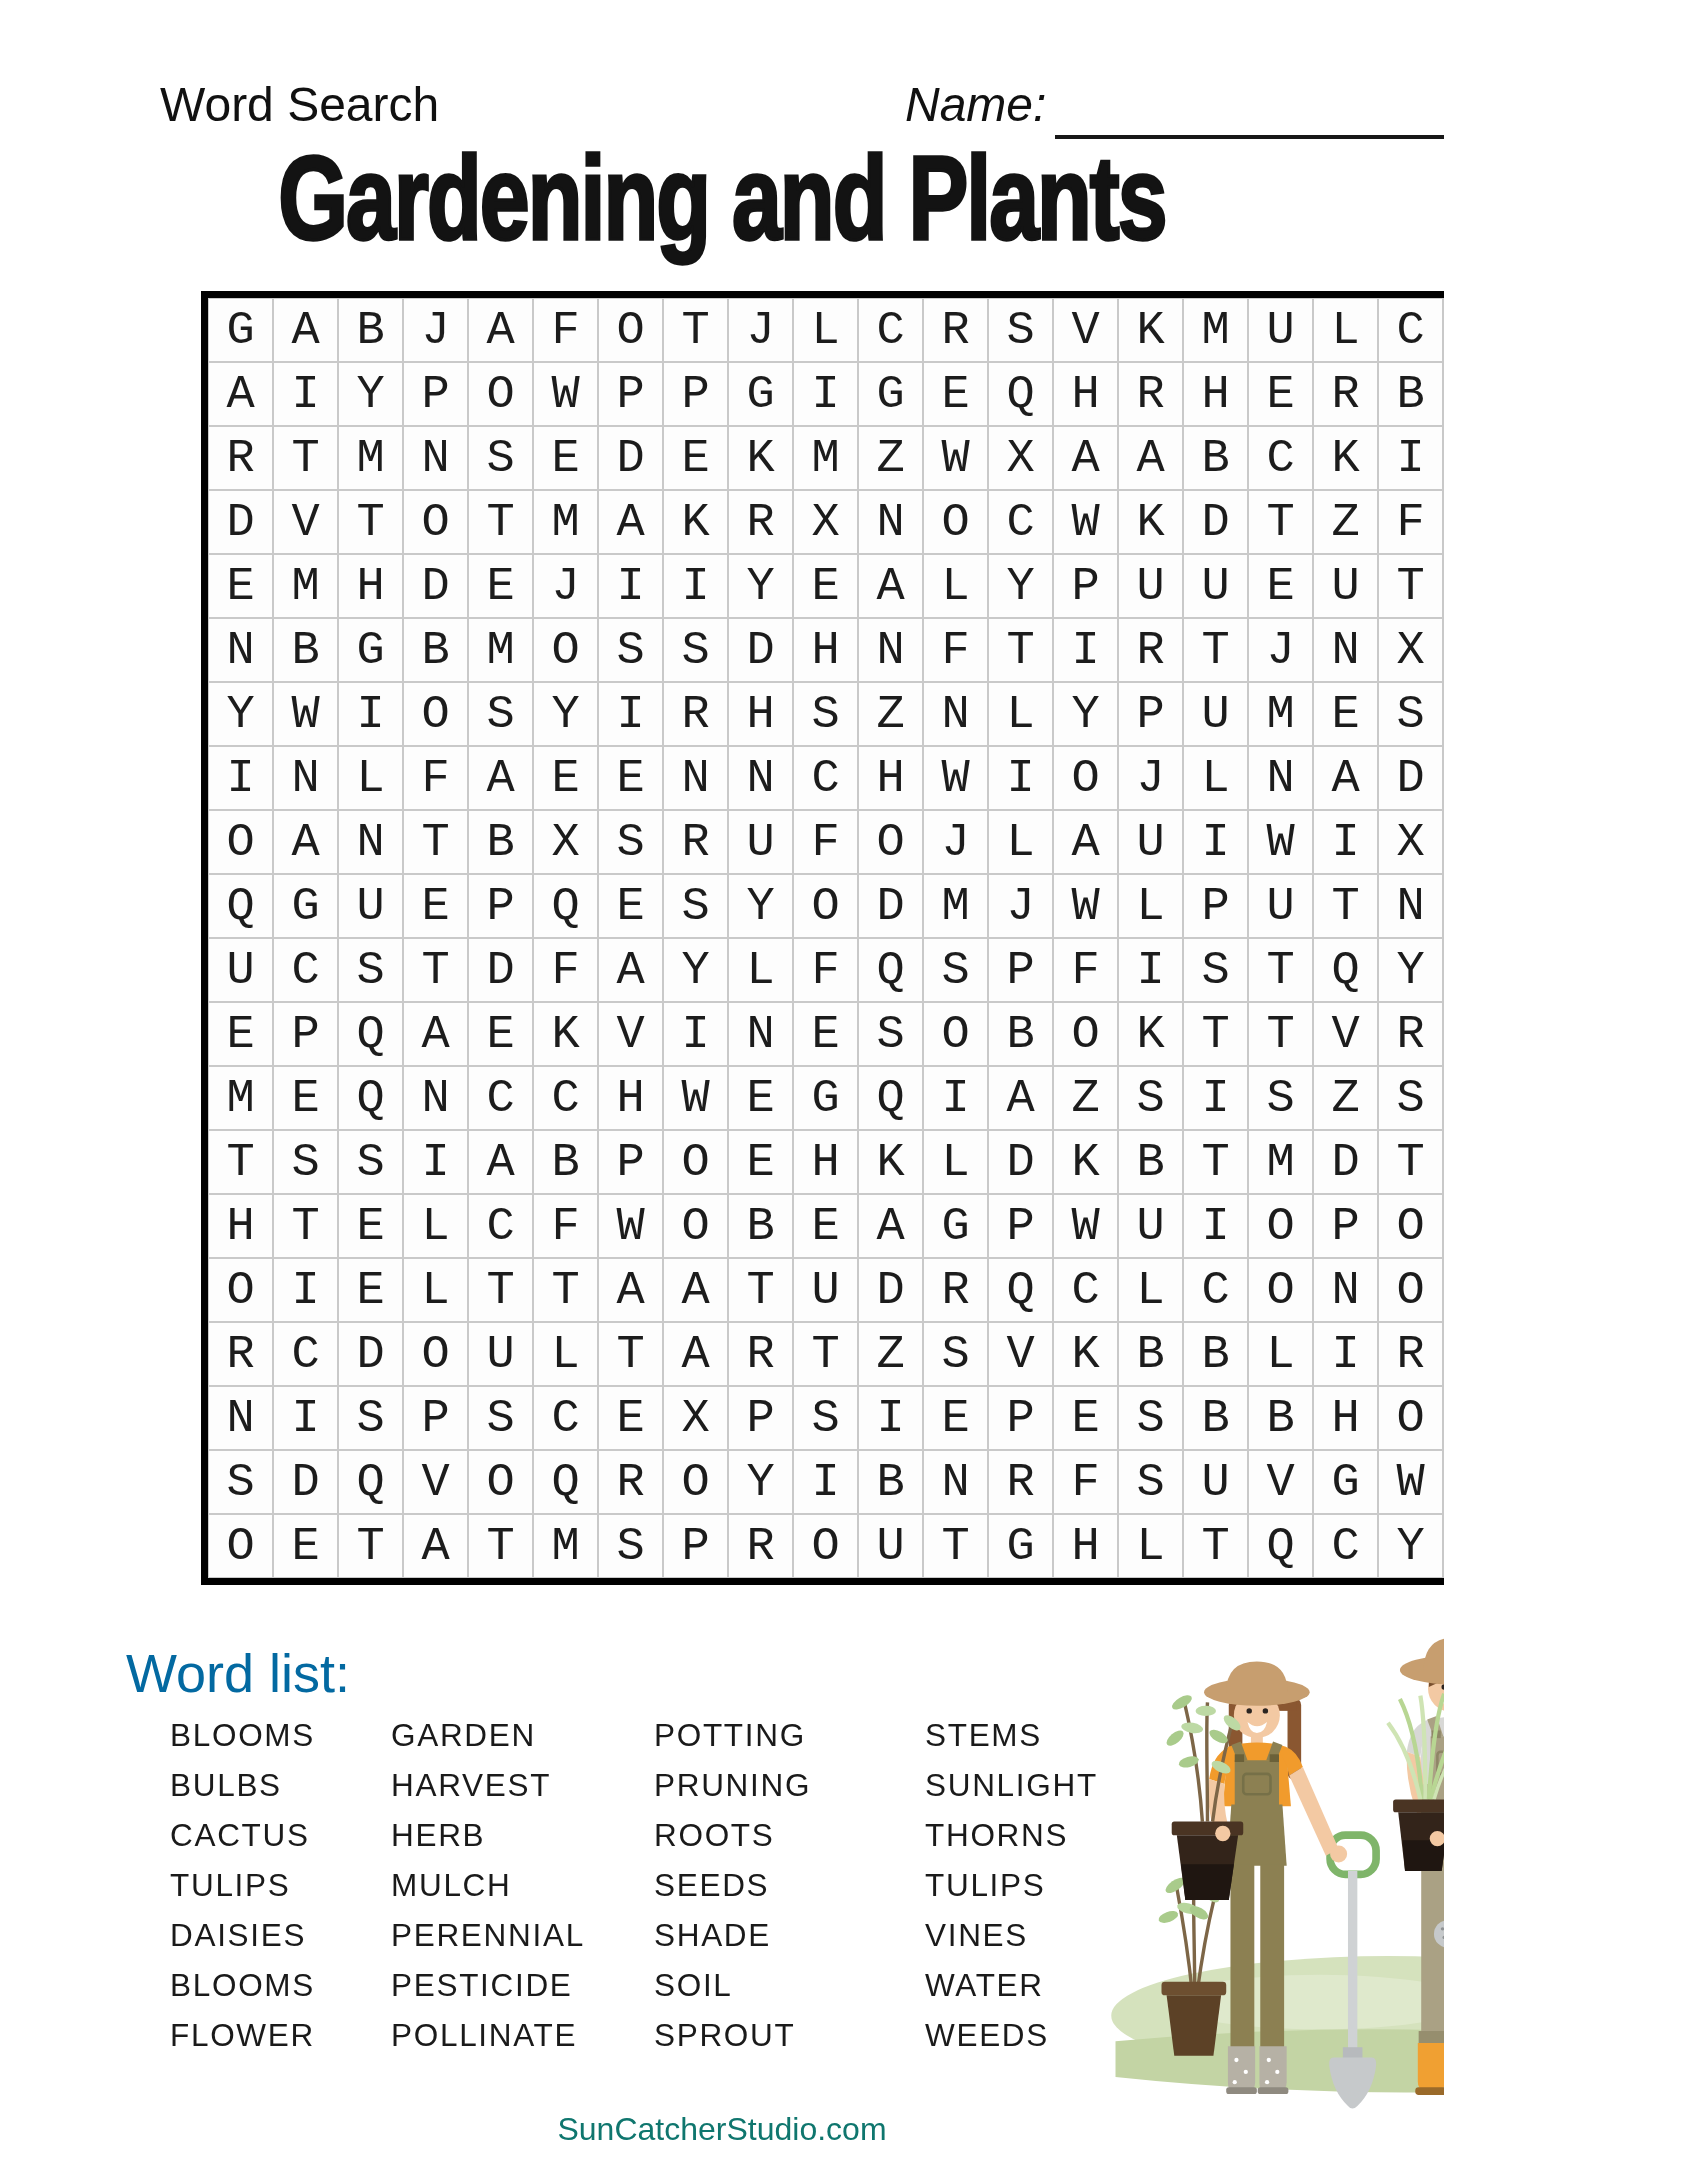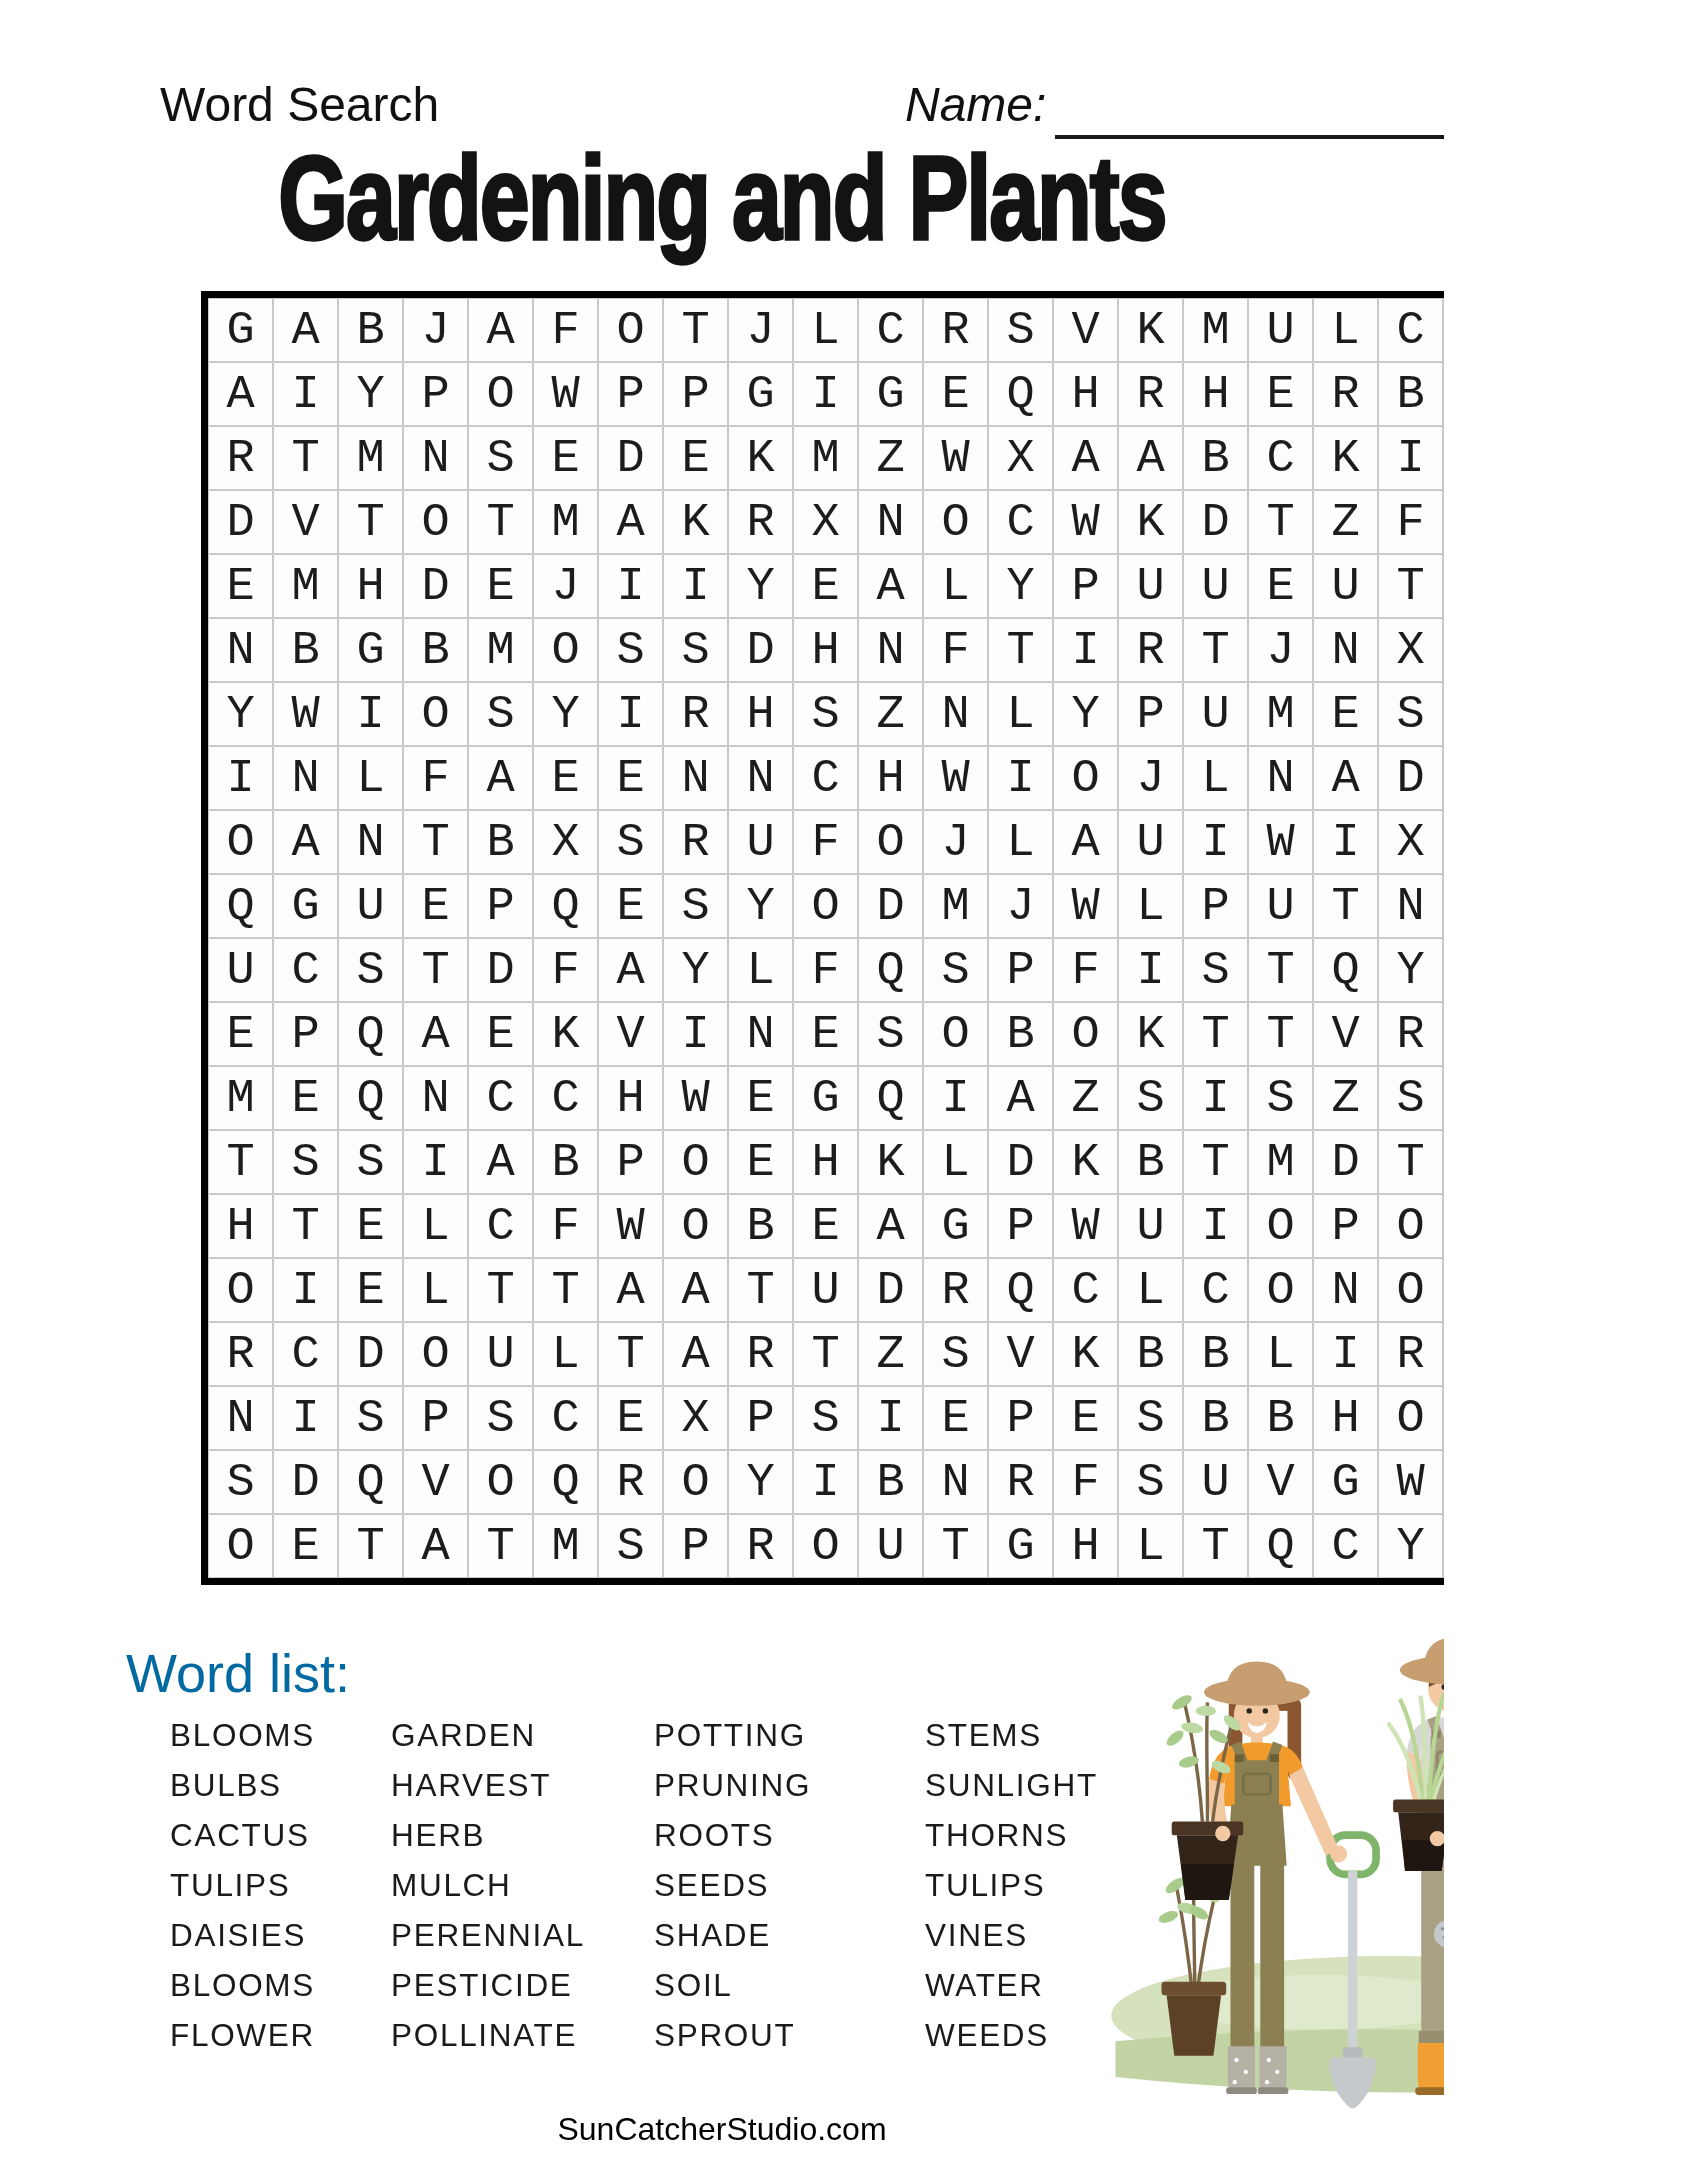--- a/index.html
+++ b/index.html
@@ -23,21 +23,21 @@
 
   .wl-label{position:absolute;left:126px;top:1642px;font-size:54px;color:#0369a1;}
   .word-col{position:absolute;top:1710px;font-size:31.5px;line-height:50px;
             letter-spacing:1.7px;color:#1a1a1a;}
   .word-col.c1{left:170px;} .word-col.c2{left:391px;}
   .word-col.c3{left:654px;} .word-col.c4{left:925px;}
 
   .illu{position:absolute;left:1107px;top:1617px;width:562px;height:496px;}
 
   .footer{position:absolute;left:0;top:2111px;width:100%;text-align:center;
-          font-size:32px;color:#000000;}
+          font-size:32px;color:#0f766e;}
 </style>
 </head>
 <body>
 
 <div class="page">
 
   <div class="ws-label">Word Search</div>
   <div class="name-label">Name:</div>
   <div class="name-line"></div>
 

